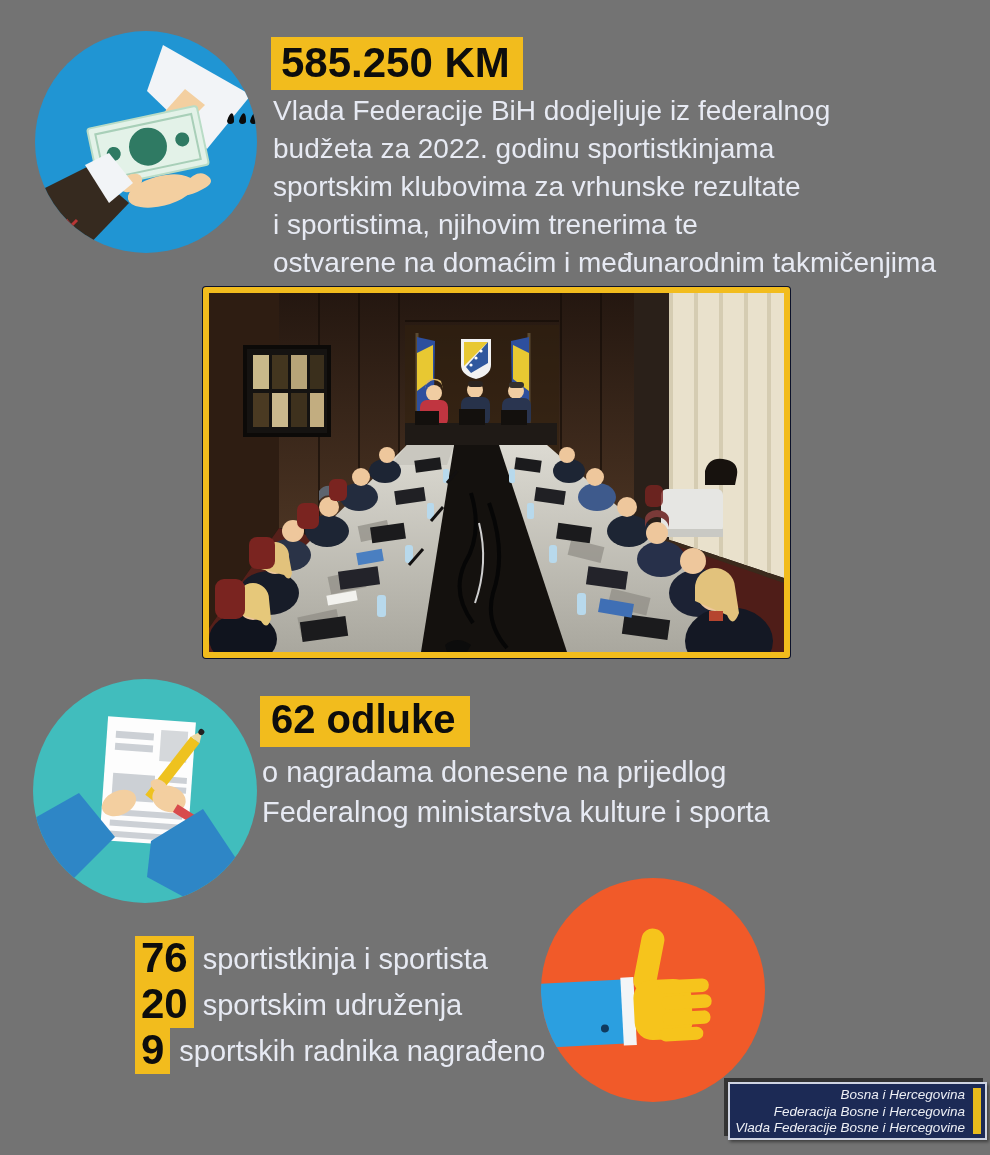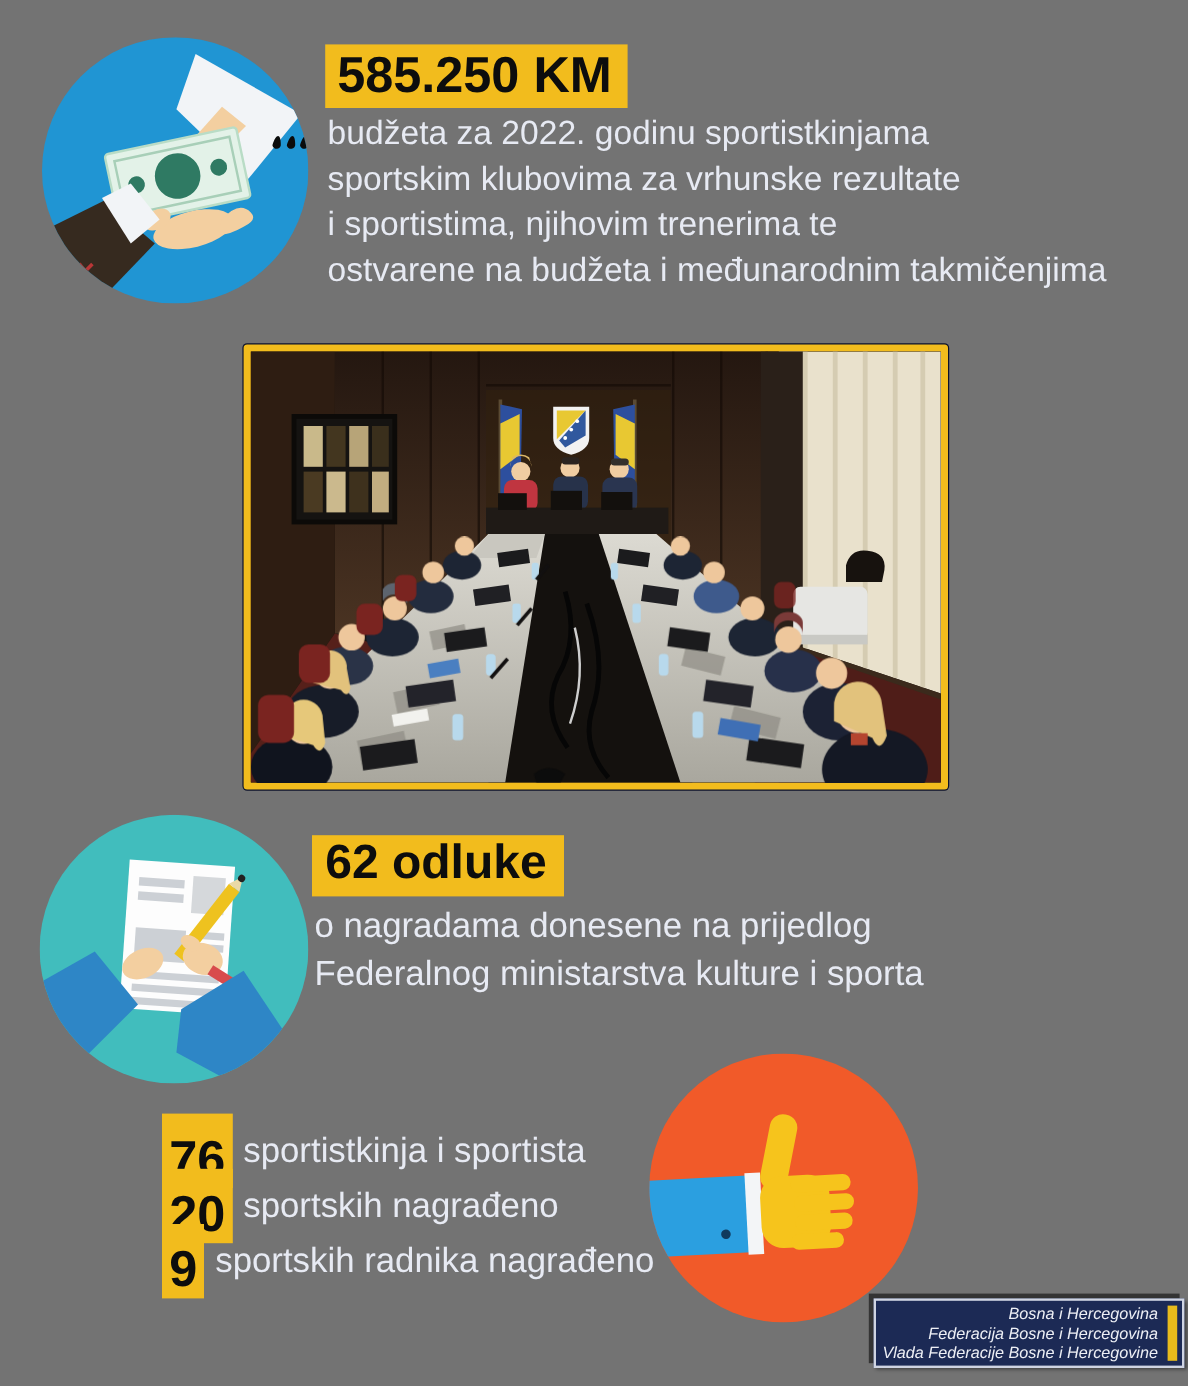--- a/index.html
+++ b/index.html
@@ -22,21 +22,21 @@
   .body-text { color:#e7eaf3; font-size:28px; line-height:38px; }
 
   .photo-frame {
     border:6px solid #f2bc1d; border-radius:3px; background:#241710;
     box-shadow:0 0 0 1px #0c122b;
   }
 
   .stat-row { display:flex; align-items:center; height:46px; }
   .stat-num {
     display:inline-block; background:#f2bc1d; color:#0d0d0d;
-    font-weight:bold; font-size:42px; line-height:44px; padding:16px 6px 2px;text-align:center;
+    font-weight:bold; font-size:42px; line-height:44px; padding:0 6px 2px;text-align:center;
   }
   .stat-label { color:#e7eaf3; font-size:29px; margin-left:9px; white-space:nowrap; }
 
   .footer-box {
     background:#1c2a55; border:2px solid #cfd4e2;
     box-shadow:-4px -4px 0 rgba(0,0,0,0.55), 2px 2px 3px rgba(0,0,0,0.45);
     text-align:right; color:#edeff5; font-size:13.5px; line-height:16.5px;
     padding:3px 20px 3px 4px;
   }
   .footer-bar {
@@ -91,24 +91,25 @@
           <path d="M215,90 c3,-10 7,-10 7,-1 a3.5,3.5 0 1 1 -7,1 Z"></path>
         </g>
       </g>
     </svg>
   </div>
 
   <div class="abs" style="left:271px; top:37px;">
     <span class="hl hl-big">585.250 KM</span>
   </div>
   <div class="abs body-text" style="left:273px; top:92px; width:700px;">
+    <div>Vlada Federacije BiH dodjeljuje iz federalnog</div>
     <div>budžeta za 2022. godinu sportistkinjama</div>
     <div>sportskim klubovima za vrhunske rezultate</div>
     <div>i sportistima, njihovim trenerima te</div>
-    <div>ostvarene na budžeta i međunarodnim takmičenjima</div>
+    <div>ostvarene na domaćim i međunarodnim takmičenjima</div>
   </div>
 
   <div class="abs photo-frame" style="left:203px; top:287px; width:587px; height:371px;">
     <svg width="575" height="359" viewBox="0 0 575 359">
       <defs>
         <linearGradient id="wall" x1="0" y1="0" x2="0" y2="1">
           <stop offset="0" stop-color="#241710"></stop>
             <stop offset="1" stop-color="#4a3322"></stop>
         </linearGradient>
         <linearGradient id="tableL" x1="0" y1="0" x2="0" y2="1">
@@ -353,21 +354,21 @@
     <div>Federalnog ministarstva kulture i sporta</div>
   </div>
 
   <div class="abs" style="left:135px; top:936px;">
     <div class="stat-row">
       <span class="stat-num">76</span>
       <span class="stat-label">sportistkinja i sportista</span>
     </div>
     <div class="stat-row">
       <span class="stat-num">20</span>
-      <span class="stat-label">sportskih nagrađeno</span>
+      <span class="stat-label">sportskim udruženja</span>
     </div>
     <div class="stat-row">
       <span class="stat-num">9</span>
       <span class="stat-label">sportskih radnika nagrađeno</span>
     </div>
   </div>
 
   <div class="abs circle-icon" style="left:541px; top:878px; width:224px; height:224px;">
     <svg width="224" height="224" viewBox="0 0 224 224">
       <defs>

